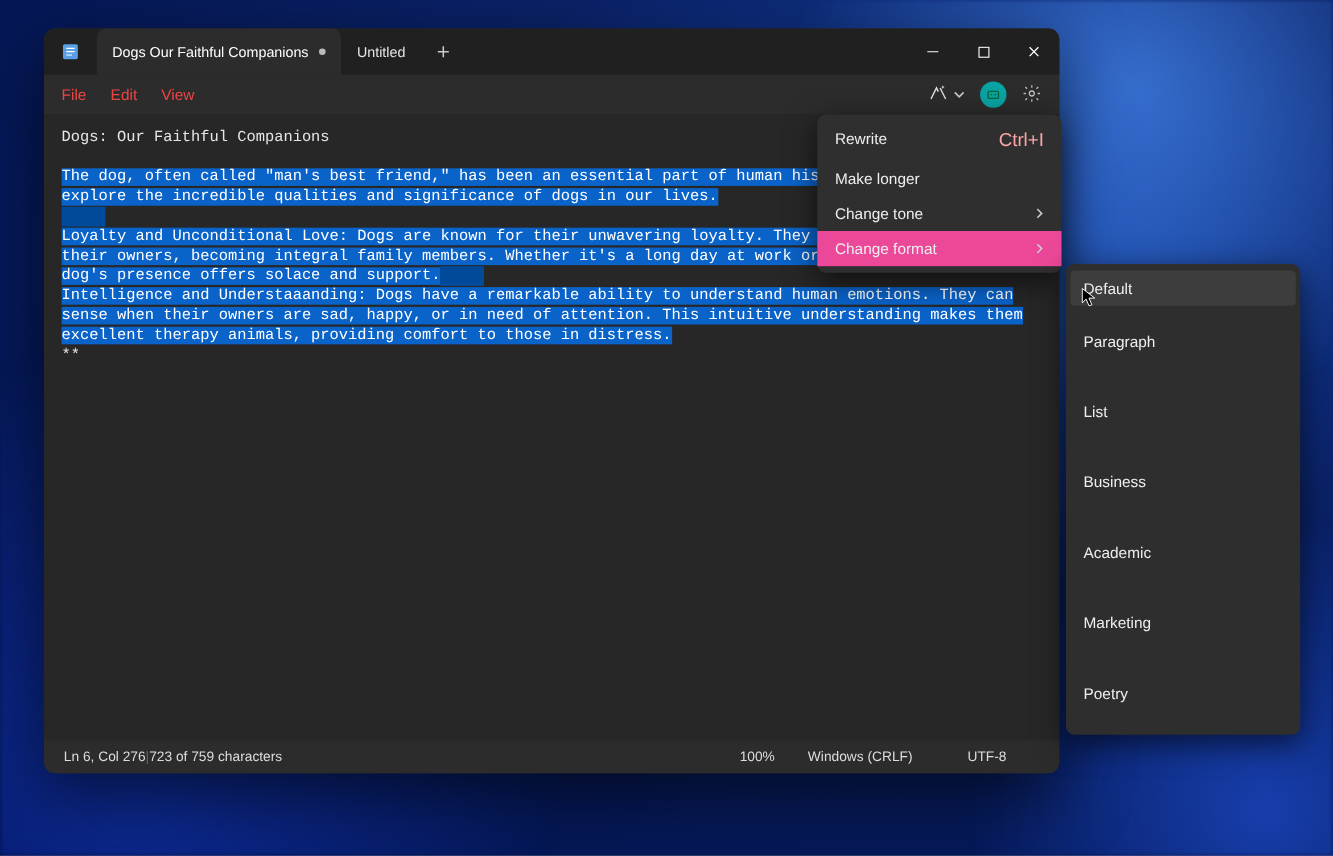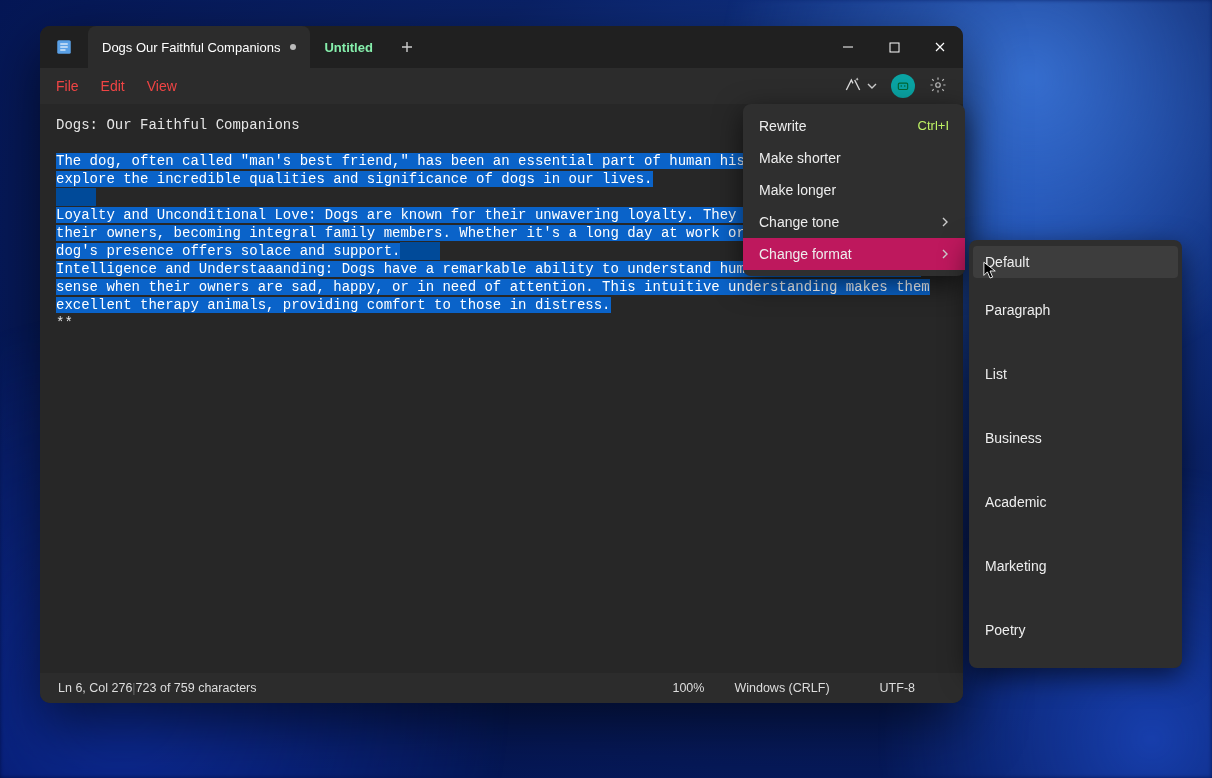--- a/index.html
+++ b/index.html
@@ -45,21 +45,21 @@
     color:#fff; font-size:13px;
     position:relative;
   }
   .tab.active {
     background:#2c2c2c;
     border-radius:8px 8px 0 0;
   }
   .tab .dirty-dot {
     width:6px;height:6px;border-radius:50%;background:#bbb;
   }
-  .tab.inactive { color:#86efac;font-weight:bold; }
+  .tab.inactive { color:#e5e5e5; }
   .newtab { width:40px; display:flex; align-items:center; justify-content:center; color:#ccc; cursor:pointer;}
   .spacer { flex:1; }
   .win-controls { display:flex; }
   .win-btn { width:46px; display:flex; align-items:center; justify-content:center; color:#fff; cursor:pointer;}
   .menubar {
     height:36px; display:flex; align-items:center; gap:22px;
     padding:0 16px; color:#ef4444; font-size:14px;
     background:#2c2c2c;
   }
   .menubar .mitem { cursor:pointer; }
@@ -100,23 +100,23 @@
     padding:6px 0;
     color:#eee; font-size:14px;
     z-index:10;
   }
   .flyout .item {
     padding:8px 16px;
     display:flex; align-items:flex-start;
     cursor:pointer;
     gap:17px;
   }
-  .flyout .shortcut { margin-left:auto; color:#bef264; font-size:13px;}
+  .flyout .shortcut { margin-left:auto; color:#fca5a5; font-size:17px;}
   .flyout .item .chev { margin-left:auto; color:#bbb;}
-  .flyout .item.highlight { background:#be185d; }
+  .flyout .item.highlight { background:#ec4899; }
   .submenu {
     position:absolute;
     left:969px; top:240px;
     width:213px;
     background:#2e2e2e;
     border-radius:8px;
     box-shadow:0 8px 28px rgba(0,0,0,.6);
     padding:6px 0;
     color:#eee; font-size:14px;
     z-index:11;
@@ -235,23 +235,20 @@
     <span style="width:30px"></span>
   </div>
 </div>
 
 <div class="flyout">
   <div class="item">
     <span>Rewrite</span>
     <span class="shortcut">Ctrl+I</span>
   </div>
   <div class="item">
-    <span>Make shorter</span>
-  </div>
-  <div class="item">
     <span>Make longer</span>
   </div>
   <div class="item">
     <span>Change tone</span>
     <span class="chev">
       <svg width="8" height="10" viewBox="0 0 8 10">
           <path d="M2 1l4 4-4 4" stroke="#ccc" stroke-width="1.4" fill="none"></path>
         </svg>
     </span>
   </div>

